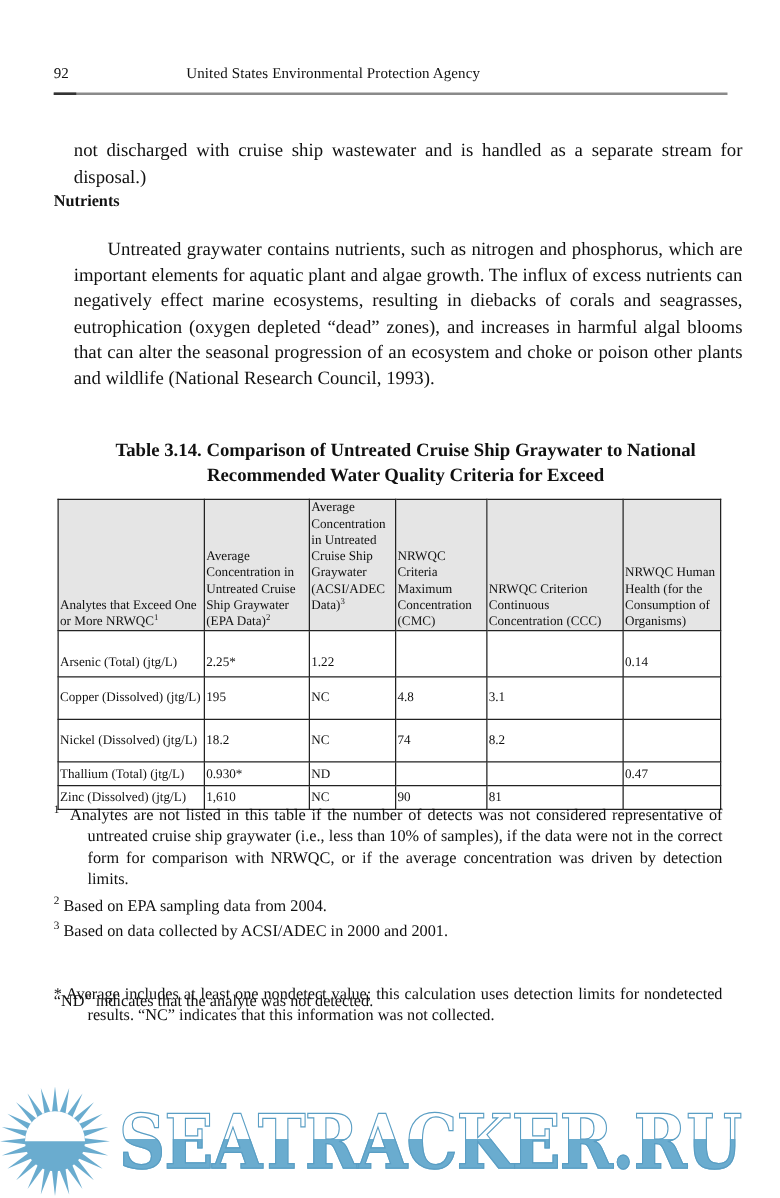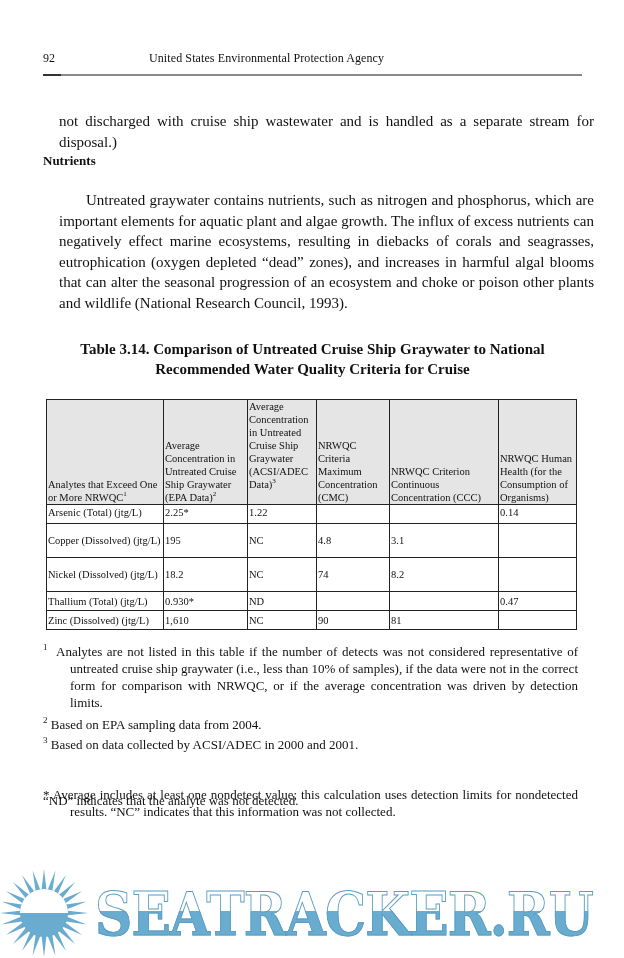--- a/index.html
+++ b/index.html
@@ -23,35 +23,35 @@
       position: absolute; left: 43px; width: 535px; font-size: 15px; line-height: 20.5px;
       text-align: justify; margin: 16px;
     }
     .p1 { top: 95px; }
     .section-heading {
       position: absolute; left: 43px; top: 153px; font-size: 13px; font-weight: bold; margin: 0;
     }
     .p2 { top 174px; top: 174px; text-indent: 27px; }
     .table-caption {
       position: absolute; left: 43px; top: 339px; width: 539px; font-size: 15px;
-      line-height: 20px; font-weight: bold; text-align: center; margin: 0;
+      line-height: 20px; font-weight: bold; text-align: center; margin: 12px;
     }
     table.data-table {
       position: absolute; left: 46px; top: 399px; width: 530px;
       border-collapse: collapse; table-layout: fixed;
       font-family: "Liberation Serif", serif; font-size: 10.5px; line-height: 13px;
     }
     table.data-table th, table.data-table td {
       border: 1px solid #222; padding: 0 1px; text-align: left; vertical-align: bottom;
       font-weight: normal; overflow: hidden; word-wrap: break-word;
     }
     table.data-table thead th { background: #e5e5e5; height: 104px; vertical-align: bottom; }
     table.data-table thead th .hwrap { max-height: 104px; overflow: hidden; display: block; }
     table.data-table tbody td { vertical-align: middle; }
-    table.data-table tbody tr.r1 td { height: 17px; vertical-align: top; padding-top: 1px; }
+    table.data-table tbody tr.r1 td { height: 17px; vertical-align: top; padding-top: 19px; }
     table.data-table tbody tr.r2 td { height: 33px; }
     table.data-table tbody tr.r3 td { height: 33px; }
     table.data-table tbody tr.r4 td { height: 18px; }
     table.data-table tbody tr.r5 td { height: 18px; }
     .clip { display: block; overflow: hidden; }
     tr.r4 .clip, tr.r5 .clip { max-height: 18px; }
     sup { font-size: 7px; vertical-align: top; line-height: 7px; }
     .fn {
       position: absolute; left: 43px; width: 535px; font-size: 13px; line-height: 17px;
       text-align: justify; margin: 0;
@@ -84,21 +84,21 @@
 </div>
 <div class="head-rule"></div>
 <div class="head-rule-dark"></div>
 
 <p class="para p1">not discharged with cruise ship wastewater and is handled as a separate stream for disposal.)</p>
 <h3 class="section-heading">Nutrients</h3>
 <p class="para p2">Untreated graywater contains nutrients, such as nitrogen and phosphorus, which are important elements for aquatic plant and algae growth. The influx of excess nutrients can negatively effect marine ecosystems, resulting in diebacks of corals and seagrasses, eutrophication (oxygen depleted “dead” zones), and increases in harmful algal blooms that can alter the seasonal progression of an ecosystem and choke or poison other plants and wildlife (National Research Council, 1993).</p>
 
 <div class="table-caption">
   <div>Table 3.14. Comparison of Untreated Cruise Ship Graywater to National</div>
-  <div>Recommended Water Quality Criteria for Cruise</div>
+  <div>Recommended Water Quality Criteria for Exceed</div>
 </div>
 
 <table class="data-table">
   <colgroup>
     <col style="width:117px">
       <col style="width:84px">
       <col style="width:69px">
     <col style="width:73px">
       <col style="width:109px">
       <col style="width:78px">

